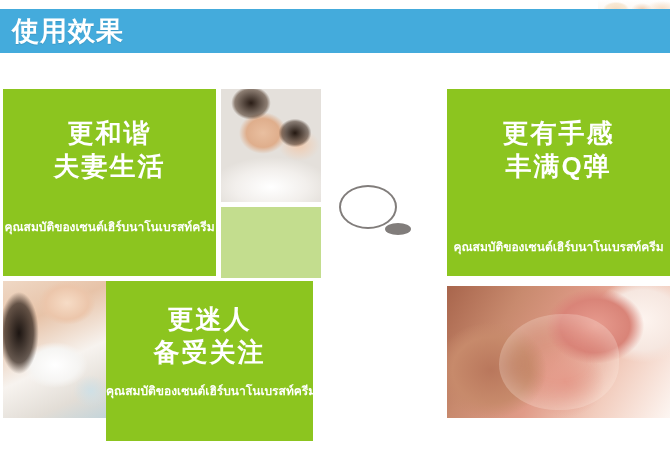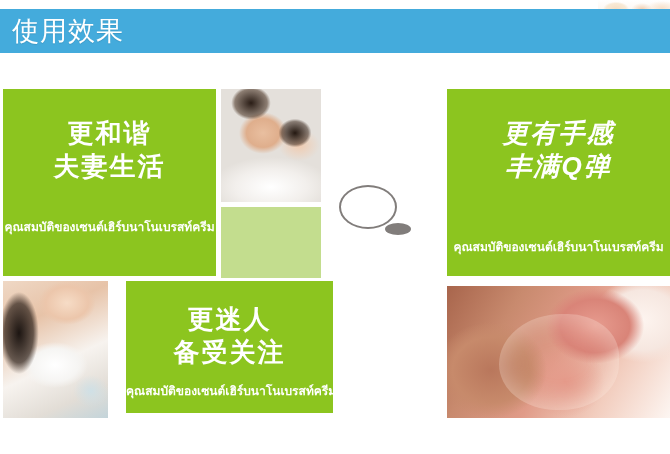--- a/index.html
+++ b/index.html
@@ -40,21 +40,21 @@
     left: 0; top: 9px;
     width: 670px; height: 44px;
     background: #44abdc;
   }
   .header-title {
     position: absolute;
     left: 12px; top: 50%;
     transform: translateY(-50%);
     color: #ffffff;
     font-size: 27px;
-    font-weight: normal;
+    font-weight: bold;
     letter-spacing: 1px;
     line-height: 1;
     white-space: nowrap;
     text-shadow: 0 1px 1px rgba(0,0,0,.10);
   }
 
   
   .collage {
     position: absolute;
     left: 0; top: 89px;
@@ -88,24 +88,24 @@
     line-height: 1.2;
     white-space: nowrap;
   }
 
   
   #panel-harmony { left: 3px;   top: 0px;   width: 213px; height: 187px; }
   #panel-harmony .headline { top: 28px; }
   #panel-harmony .subline  { top: 131px; }
 
   #panel-firm    { left: 447px; top: 0px;   width: 223px; height: 187px; }
-  #panel-firm .headline { top: 28px; font-style: italic; }
+  #panel-firm .headline { top: 28px; }
   #panel-firm .subline  { top: 151px; }
 
-  #panel-charm   { left: 126px; top: 192px; width: 207px; height: 132px; text-decoration: underline; }
+  #panel-charm   { left: 106px; top: 192px; width: 207px; height: 160px; text-decoration: underline; }
   #panel-charm .headline { top: 22px; }
   #panel-charm .subline  { top: 103px; }
 
   
   #block-lightgreen {
     left: 221px; top: 118px; width: 100px; height: 71px;
     background: #c3dd8e;
   }
 
   

